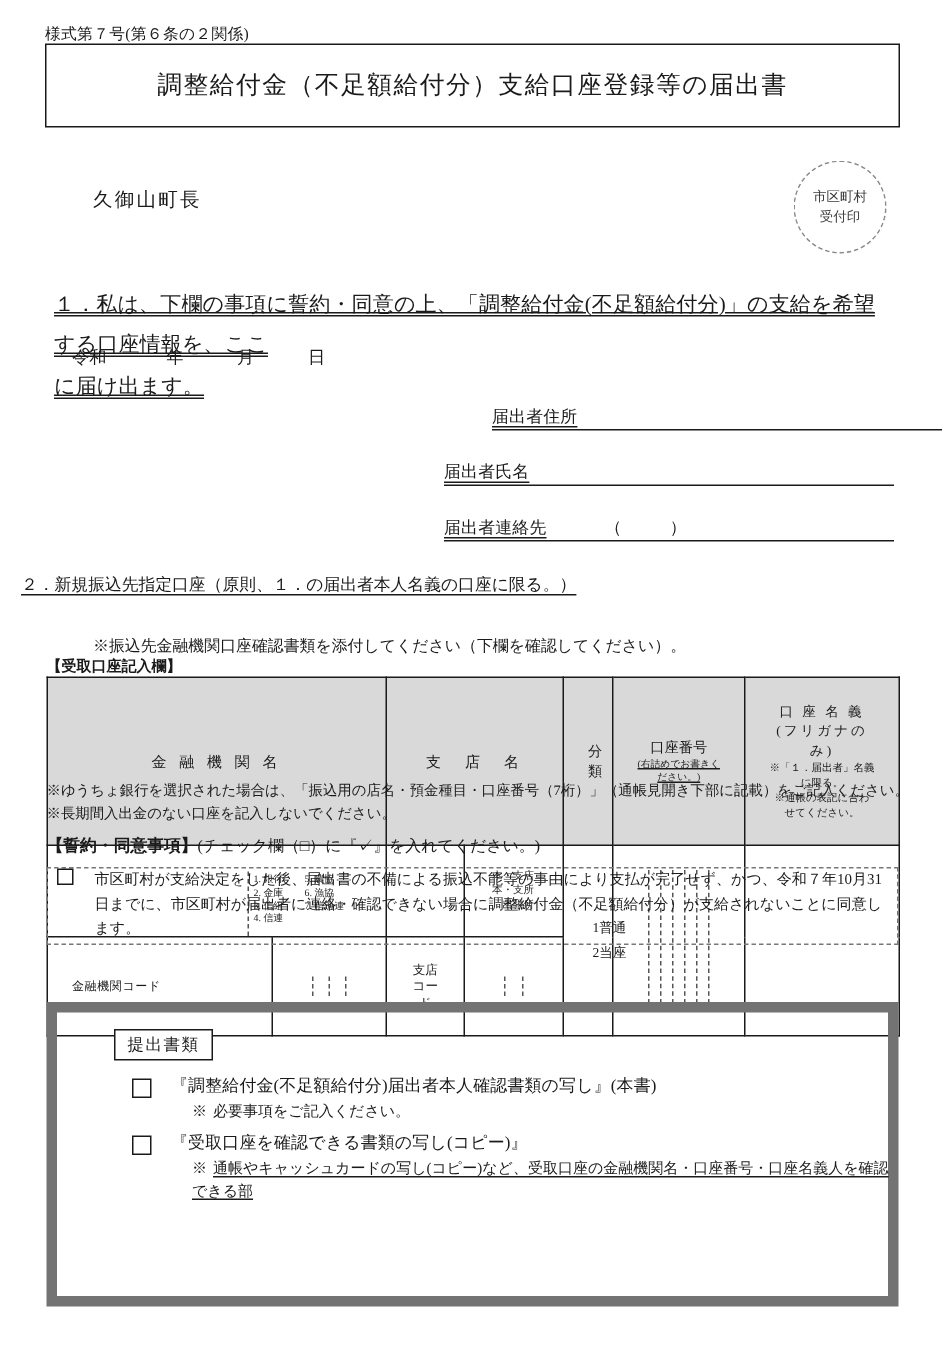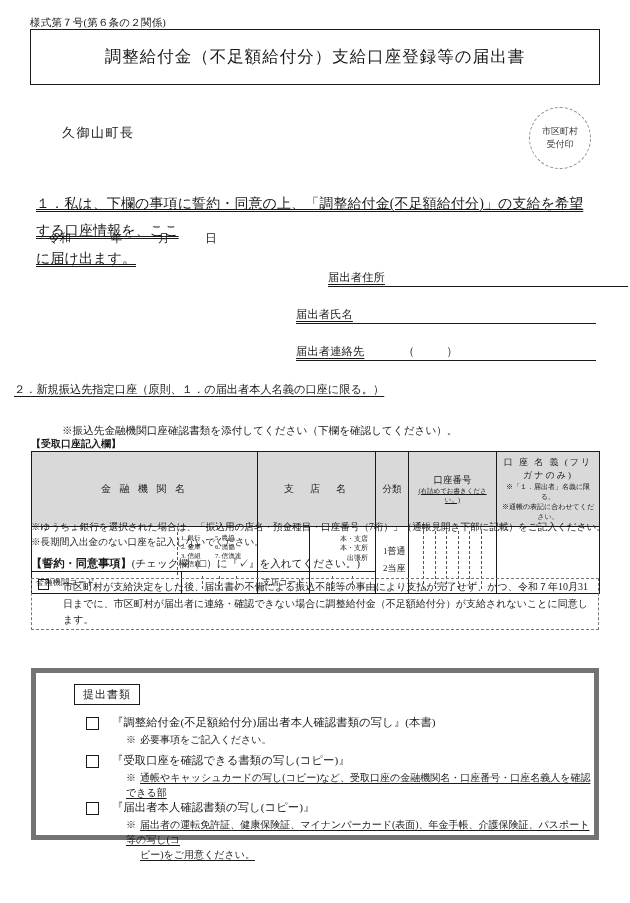--- a/index.html
+++ b/index.html
@@ -171,21 +171,21 @@
     position: absolute;
     left: 31px;
     top: 451px;
     width: 568px;
     border-collapse: collapse;
     table-layout: fixed;
     font-size: 9px;
   }
   .acct-table td, .acct-table th {
     border: 1px solid #1a1a1a;
-    padding: 4px;
+    padding: 16px;
     vertical-align: middle;
     box-sizing: border-box;
   }
   .hdr {
     background: #d9d9d9;
     text-align: center;
     font-weight: normal;
     height: 19px;
   }
   .hdr-main { font-size: 10px; letter-spacing: 3px; }
@@ -294,22 +294,22 @@
     line-height: 1.65;
     text-align: justify;
   }
 
   
   .docs-box {
     position: absolute;
     left: 31px;
     top: 668px;
     width: 568px;
-    height: 172px;
-    border: 5px solid #737373;
+    height: 203px;
+    border: 7px solid #737373;
     box-sizing: border-box;
   }
   .docs-label {
     position: absolute;
     left: 38px;
     top: 11px;
     border: 1px solid #1a1a1a;
     padding: 2px 8px;
     font-size: 11px;
     letter-spacing: 1px;
@@ -540,25 +540,15 @@
     <div class="doc-item item-2">
       <div class="doc-row">
         <div class="doc-chk"></div>
         <div class="doc-title">『受取口座を確認できる書類の写し(コピー)』</div>
       </div>
       <div class="doc-note">
         <span class="mark">※</span><span class="u">通帳やキャッシュカードの写し(コピー)など、受取口座の金融機関名・口座番号・口座名義人を確認できる部</span>
       </div>
     </div>
 
-    <div class="doc-item item-3">
-      <div class="doc-row">
-        <div class="doc-chk"></div>
-        <div class="doc-title">『届出者本人確認書類の写し(コピー)』</div>
-      </div>
-      <div class="doc-note">
-        <span class="mark">※</span><span class="u">届出者の運転免許証、健康保険証、マイナンバーカード(表面)、年金手帳、介護保険証、パスポート等の写し(コ</span>
-        <span class="ind u">ピー)をご用意ください。</span>
-      </div>
-    </div>
   </div>
 
 </div>
 
 </body></html>

